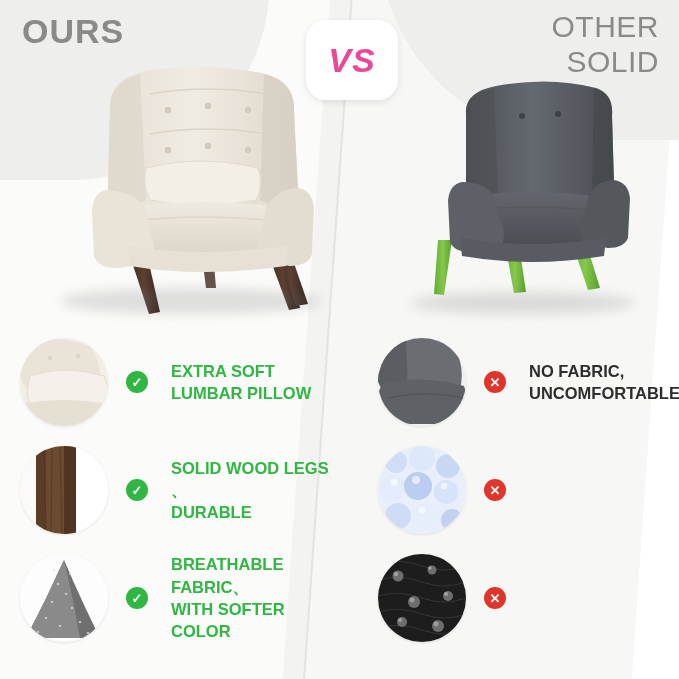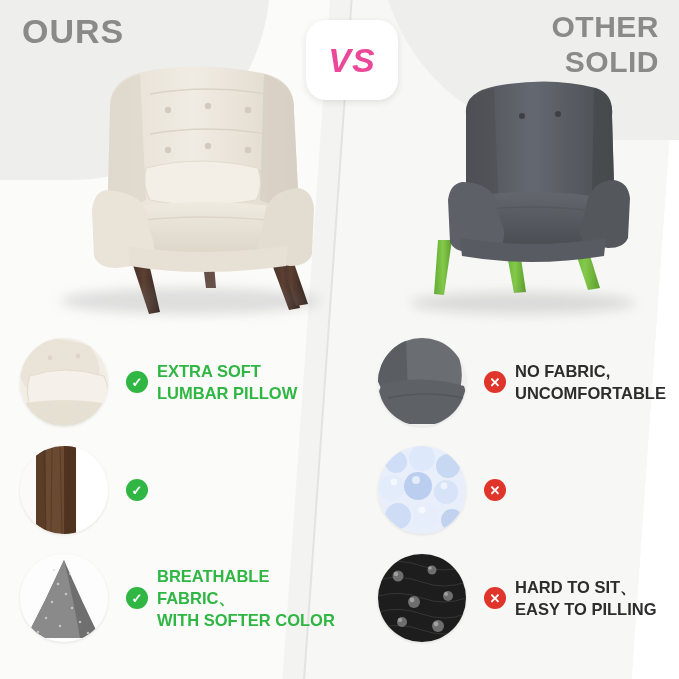--- a/index.html
+++ b/index.html
@@ -75,21 +75,21 @@
     font-size: 34px;
     font-weight: bold;
     letter-spacing: 1px;
     color: #8a8a88;
     line-height: 1.05;
   }
   .title-right {
     position: absolute;
     right: 20px; top: 10px;
     font-size: 30px;
-    font-weight: bold;
+    font-weight: normal;
     letter-spacing: 0.5px;
     color: #8a8a88;
     line-height: 1.15;
     text-align: right;
   }
 
   
   .vs-badge {
     position: absolute;
     left: 306px; top: 20px;
@@ -156,21 +156,21 @@
     align-items: center;
     justify-content: center;
     color: #ffffff;
     font-size: 13px;
     font-weight: bold;
     line-height: 1;
   }
   .mark-ok { background: #2fb643; }
   .mark-no { background: #e0352b; }
   .feature-text {
-    margin-left: 9px;
+    margin-left: 23px;
     font-size: 16.5px;
     font-weight: bold;
     line-height: 1.35;
     white-space: pre-line;
   }
   .txt-green { color: #2fb643; }
   .txt-dark  { color: #2d2d2d; }
 
   
   .fill { position: absolute; inset: 0; }
@@ -326,20 +326,22 @@
           <g stroke="#4d3220" stroke-width="1.1" opacity="0.55" fill="none">
             <path d="M24,0 L26,88"></path>
               <path d="M32,0 L31,88"></path>
               <path d="M40,0 L42,88"></path>
               <path d="M49,0 L48,88"></path>
           </g>
           <rect x="56" y="0" width="32" height="88" fill="#ffffff"></rect>
         </svg>
       </div>
       <div class="mark mark-ok">✓</div>
+      <div class="feature-text txt-green">SOLID WOOD LEGS 、
+DURABLE</div>
     </div>
 
     <div class="feature-row">
       <div class="thumb">
         <svg class="fill" viewBox="0 0 88 88" preserveAspectRatio="xMidYMid slice">
           <rect width="88" height="88" fill="#fdfdfd"></rect>
           <path d="M44,6 Q62,48 80,84 L6,84 Q26,46 44,6 Z" fill="#6f6f6f"></path>
           <path d="M44,6 Q54,48 60,84 L6,84 Q26,46 44,6 Z" fill="#8a8a8a"></path>
           <g fill="#d9d9d9" opacity="0.75">
             <circle cx="38" cy="30" r="1.3"></circle>
@@ -428,18 +430,16 @@
             <circle cx="18" cy="20" r="2.2"></circle>
               <circle cx="52" cy="14" r="1.8"></circle>
             <circle cx="34" cy="46" r="2.4"></circle>
               <circle cx="68" cy="40" r="2"></circle>
             <circle cx="22" cy="66" r="2"></circle>
               <circle cx="58" cy="70" r="2.4"></circle>
           </g>
         </svg>
       </div>
       <div class="mark mark-no">✕</div>
-      <div class="feature-text txt-dark">HARD TO SIT、
-EASY TO PILLING</div>
     </div>
   </div>
 
 </div>
 
 </body></html>

